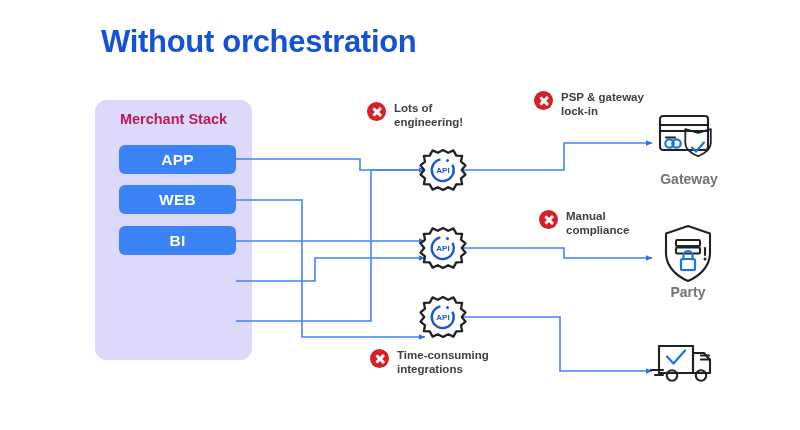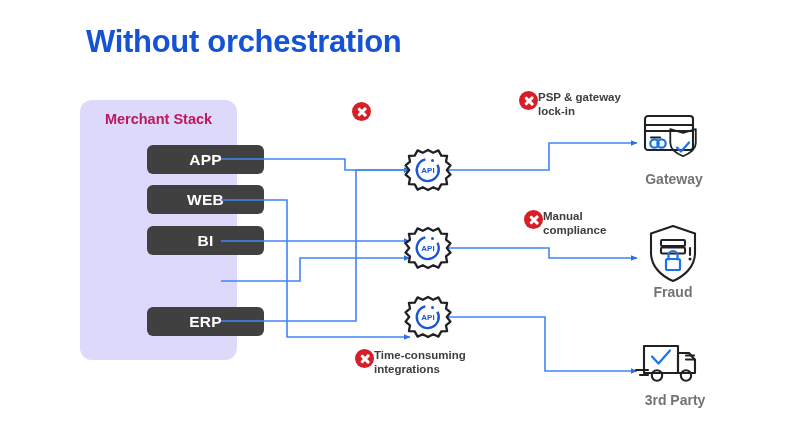--- a/index.html
+++ b/index.html
@@ -1,50 +1,49 @@
 <!DOCTYPE html>
 <html><head>
 <meta charset="utf-8">
 <style>
   html,body{margin:0;padding:0;}
   body{
     width:800px;height:430px;background:#ffffff;
     font-family:"Liberation Sans", sans-serif;
     overflow:hidden;position:relative;
   }
-  #stage{position:absolute;left:0;top:0;width:672px;height:430px;}
+  #stage{position:absolute;left:15px;top:0;width:672px;height:430px;}
 
   
   .title{
     position:absolute;left:86px;top:24px;
     font-size:31px;font-weight:bold;color:#1553d6;
     letter-spacing:-0.3px;white-space:nowrap;
   }
 
   
   .stack-panel{
     position:absolute;left:80px;top:100px;width:157px;height:260px;
     background:#dcd9fb;border-radius:12px;
   }
   .stack-title{
     position:absolute;left:80px;top:111px;width:157px;
     text-align:center;font-size:14.5px;font-weight:bold;color:#be185d;
     white-space:nowrap;
   }
   .stack-item{
     position:absolute;left:104px;width:117px;height:29px;
-    background:#404040;border-radius:6px;
+    background:#3b82f6;border-radius:6px;
     color:#ffffff;font-size:15.5px;font-weight:bold;
     display:flex;align-items:center;justify-content:center;
     letter-spacing:0.2px;
-    margin-left:43px;
-  }
-
-  
-  .callout{position:absolute;display:flex;align-items:flex-start;gap:0;justify-content:flex-end;}
+  }
+
+  
+  .callout{position:absolute;display:flex;align-items:flex-start;gap:8px;justify-content:flex-end;}
   .xmark{
     width:19px;height:19px;border-radius:50%;
     background:#d61f26;flex:0 0 auto;position:relative;margin-top:1px;
   }
   .xmark::before,.xmark::after{
     content:"";position:absolute;left:50%;top:50%;
     width:10.5px;height:3.1px;background:#ffffff;border-radius:1px;
     transform-origin:center;
   }
   .xmark::before{transform:translate(-50%,-50%) rotate(45deg);}
@@ -75,21 +74,20 @@
 <div id="stage">
 
   <div class="title">Without orchestration</div>
 
   <div class="stack-panel"></div>
   <div class="stack-title">Merchant Stack</div>
 
   <div class="stack-item" style="top:145px;">APP</div>
   <div class="stack-item" style="top:226px;">BI</div>
   <div class="stack-item" style="top:185px;">WEB</div>
-  <div class="stack-item" style="top:307px;">ERP</div>
 
   <svg class="layer" viewBox="0 0 800 430">
     <defs>
       <marker id="ah" markerWidth="7" markerHeight="7" refX="6" refY="3.2" orient="auto" markerUnits="userSpaceOnUse">
         <path d="M0,0.4 L6.4,3.2 L0,6 z" fill="#2f6fe0"></path>
       </marker>
     </defs>
 
     <g>
 
@@ -171,20 +169,22 @@
       <circle class="ic-dark" cx="15" cy="31.5" r="5.2" fill="#ffffff"></circle>
       <circle class="ic-dark" cx="44" cy="31.5" r="5.2" fill="#ffffff"></circle>
       <line class="ic-dark" x1="-6" y1="26" x2="6" y2="26" stroke-width="2.4"></line>
       <line class="ic-dark" x1="-2" y1="31" x2="6" y2="31" stroke-width="2.4"></line>
       <path class="ic-blue" d="M10,12.5 L16.5,19.5 L28,6.5" stroke-width="3.1"></path>
     </g>
   </svg>
 
   <div class="callout" style="left:352px;top:101px;">
     <span class="xmark"></span>
+    <span class="callout-text">Lots of
+engineering!</span>
   </div>
 
   <div class="callout" style="left:519px;top:90px;">
     <span class="xmark"></span>
     <span class="callout-text">PSP &amp; gateway
 lock-in</span>
   </div>
 
   <div class="callout" style="left:355px;top:348px;">
     <span class="xmark"></span>
@@ -193,16 +193,15 @@
   </div>
 
   <div class="callout" style="left:524px;top:209px;">
     <span class="xmark"></span>
     <span class="callout-text">Manual
 compliance</span>
   </div>
 
 
   <div class="endpoint-label" style="left:624px;top:171px;width:100px;">Gateway</div>
-  <div class="endpoint-label" style="left:623px;top:284px;width:100px;">Fraud</div>
-  <div class="endpoint-label" style="left:620px;top:392px;width:110px;">3rd Party</div>
+  <div class="endpoint-label" style="left:623px;top:284px;width:100px;">Party</div>
 
 </div>
 
 </body></html>

